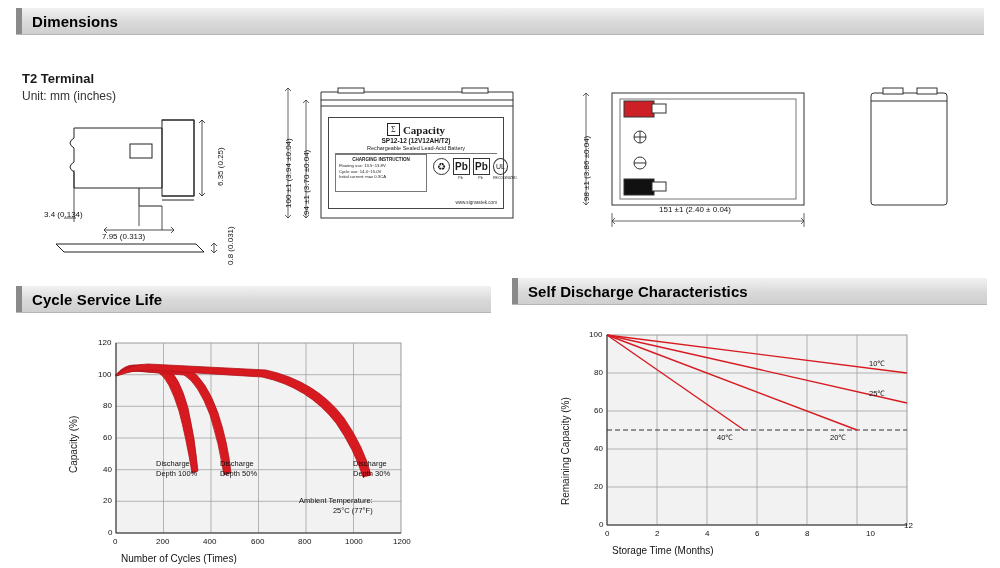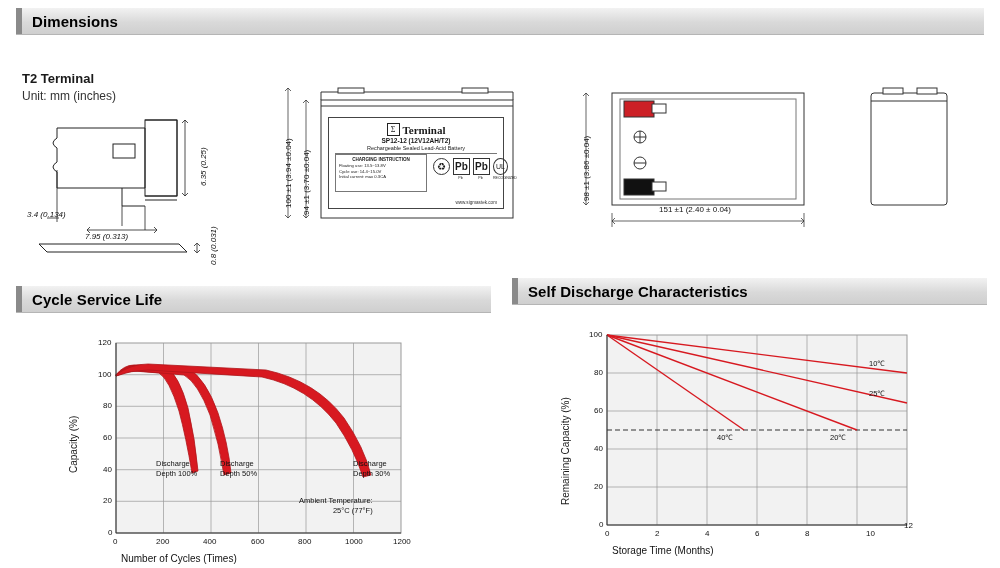--- a/index.html
+++ b/index.html
@@ -52,22 +52,22 @@
   }
   .unit-sub {
     position: absolute;
     left: 6px; top: 54px;
     font-size: 12px;
     color: #333;
   }
   
   #terminal-drawing {
     position: absolute;
-    left: 11px; top: 75px;
-    width: 200px; height: 160px; font-style: italic;
+    left: 28px; top: 75px;
+    width: 200px; height: 160px;
   }
   
   #front-view {
     position: absolute;
     left: 250px; top: 40px;
     width: 270px; height: 185px;
   }
   .label-box {
     position: absolute;
     left: 62px; top: 42px;
@@ -291,21 +291,21 @@
           <path d="M37 28 L40 25 L43 28"></path>
           <path d="M37 140 L40 143 L43 140"></path>
         </g>
       </svg>
       <div class="dim-text vert" style="position:absolute; left:18px; top:133px;">100 ±1 (3.94 ±0.04)</div>
       <div class="dim-text vert" style="position:absolute; left:36px; top:140px;">94 ±1 (3.70 ±0.04)</div>
 
       <div class="label-box">
         <div class="brand-row">
           <span class="brand-mark">Σ</span>
-          <span class="brand-name">Terminal</span>
+          <span class="brand-name">Capacity</span>
         </div>
         <div class="model-line">SP12-12  (12V12AH/T2)</div>
         <div class="type-line">Rechargeable Sealed Lead-Acid Battery</div>
 
         <div class="charge-box">
           <div class="charge-title">CHARGING INSTRUCTION</div>
           <div class="charge-line">Floating use: 13.5~13.8V</div>
           <div class="charge-line">Cycle use: 14.4~15.0V</div>
           <div class="charge-line">Initial current: max 0.3CA</div>
         </div>

